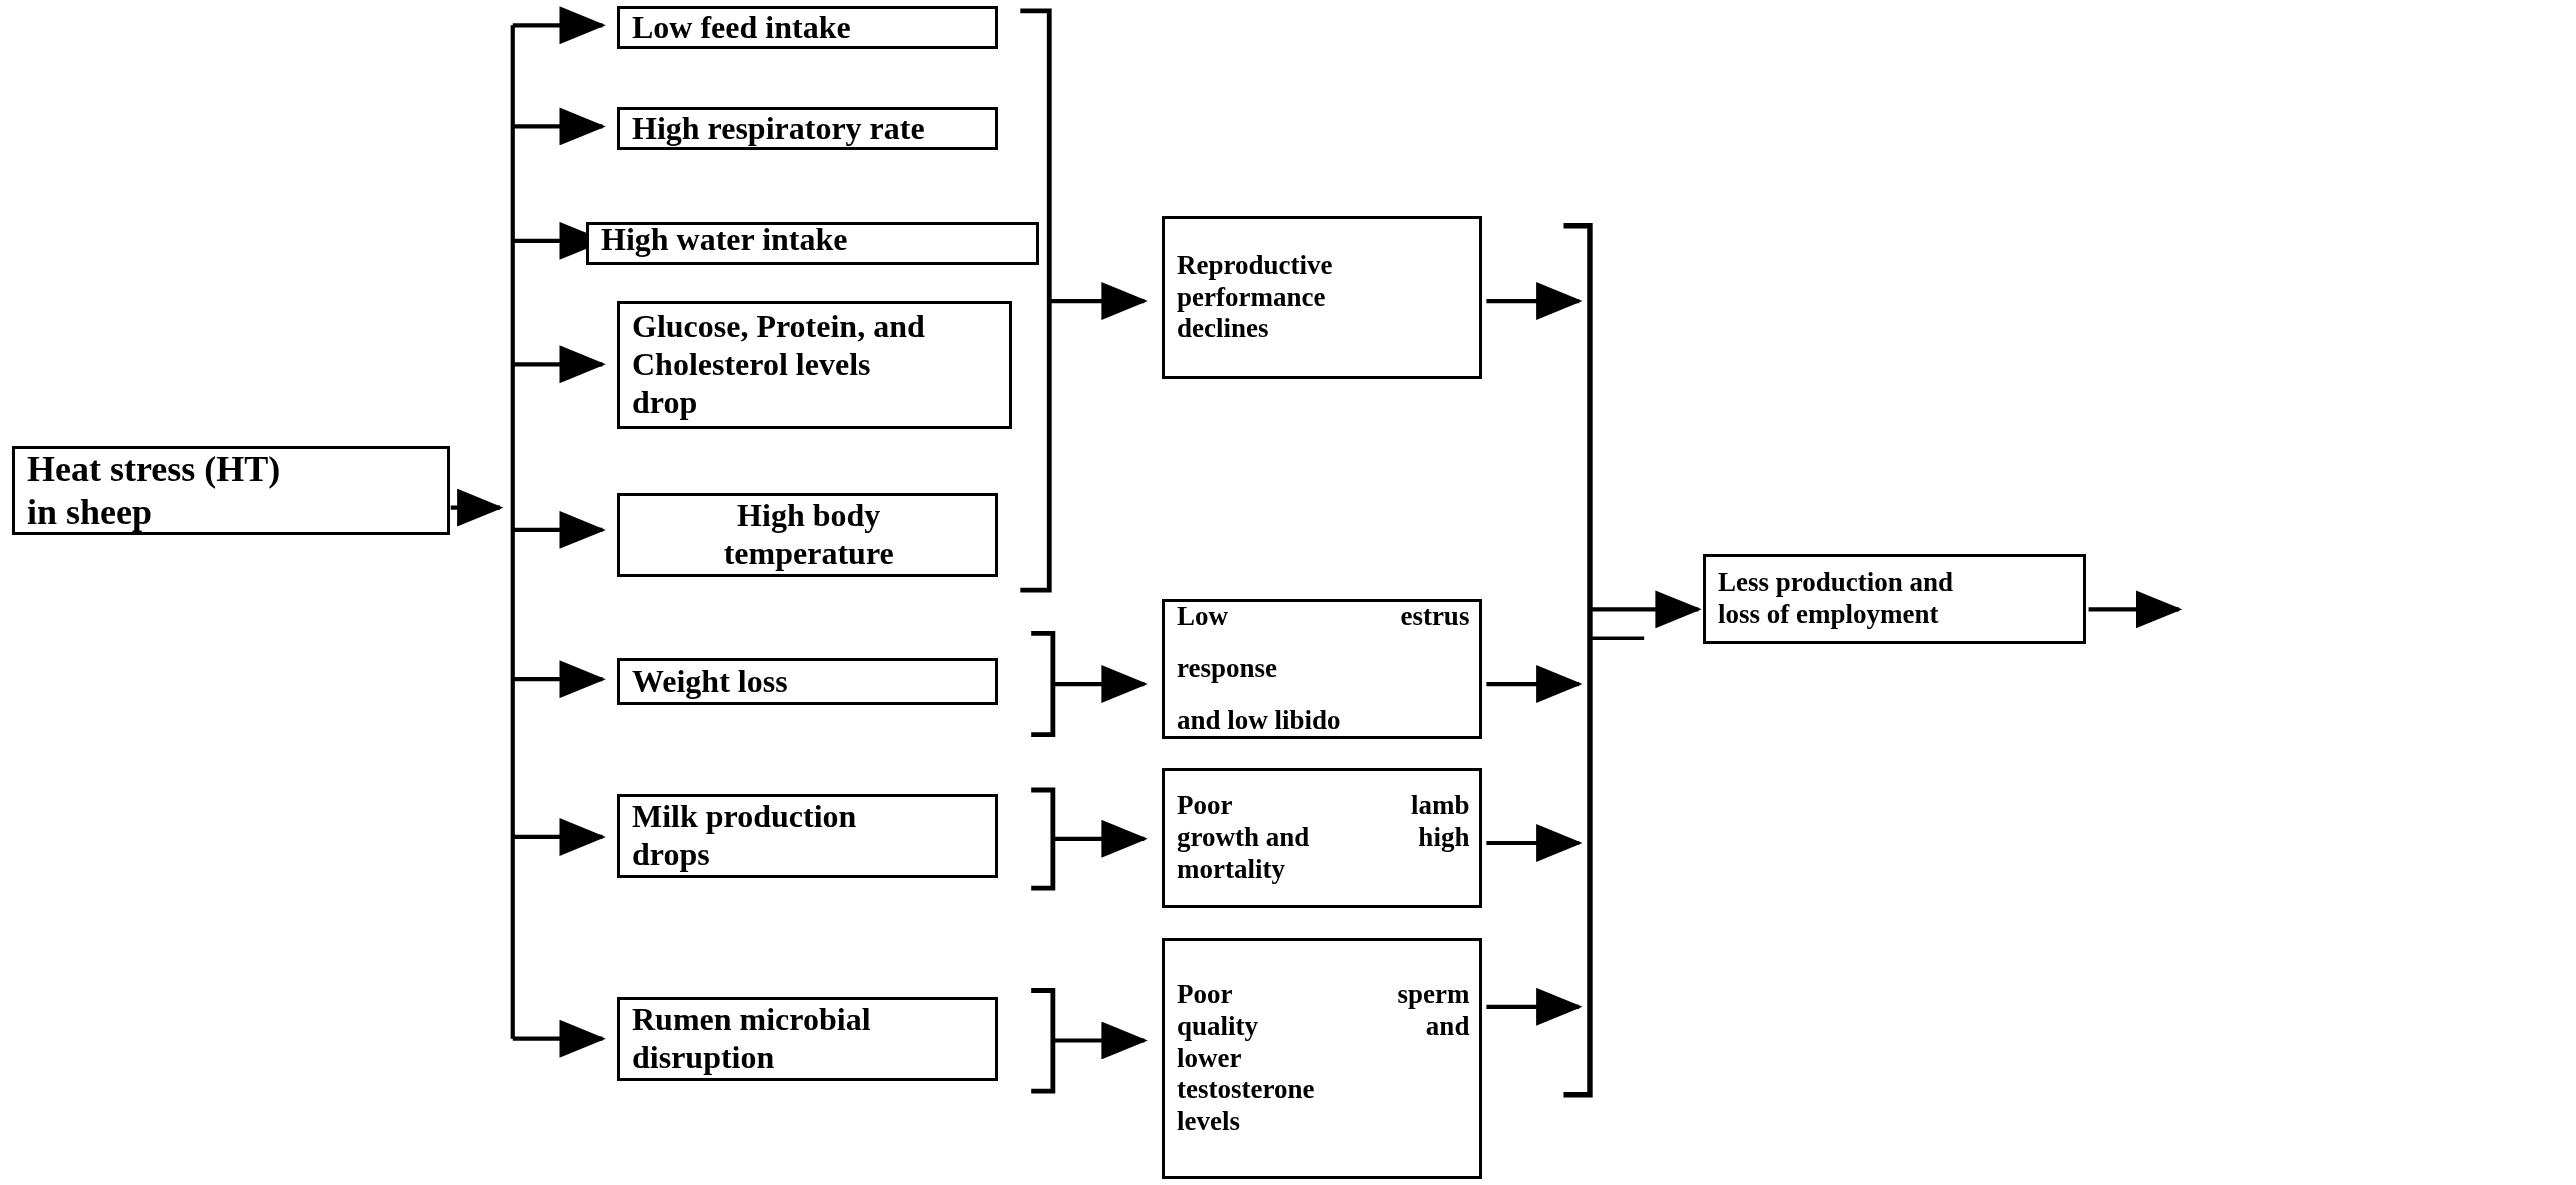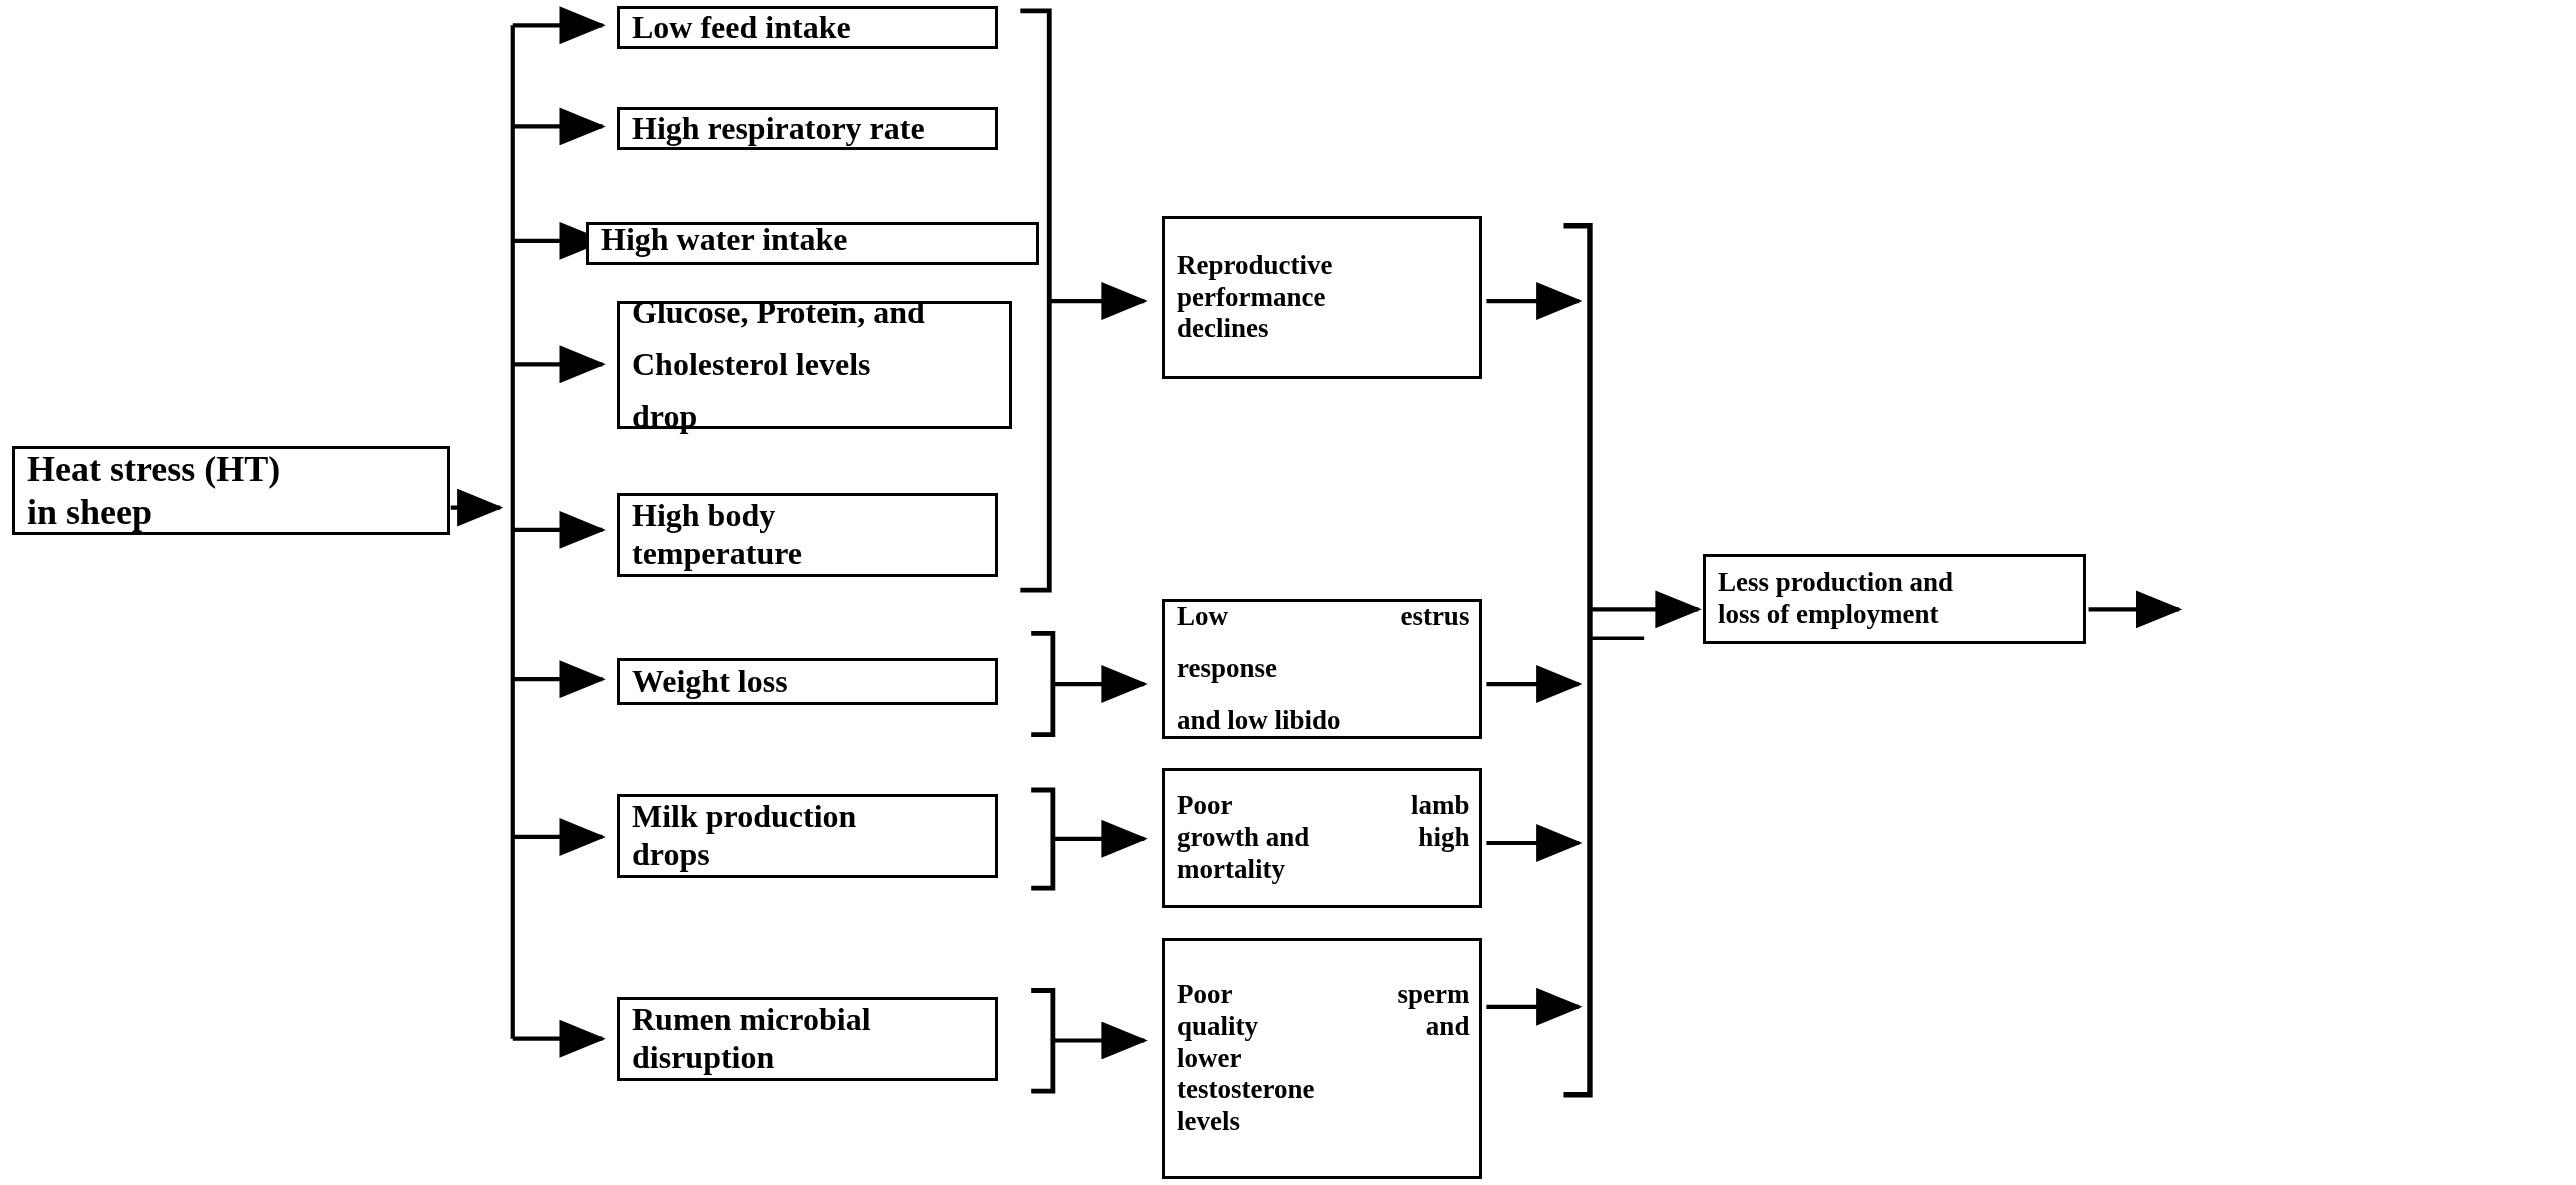--- a/index.html
+++ b/index.html
@@ -115,27 +115,27 @@
   </div>
 
   <div class="node sz-main" style="left:617px; top:107px; width:381px; height:43px;">
     <span class="ln">High respiratory rate</span>
   </div>
 
   <div class="node sz-main" style="left:586px; top:222px; width:453px; height:43px;justify-content:flex-end;">
     <span class="ln">High water intake</span>
   </div>
 
-  <div class="node sz-main" style="left:617px; top:301px; width:395px; height:128px;gap:14px;">
+  <div class="node sz-main" style="left:617px; top:301px; width:395px; height:128px;">
     <span class="ln">Glucose, Protein, and</span>
     <span class="ln">Cholesterol levels</span>
     <span class="ln">drop</span>
   </div>
 
-  <div class="node sz-main" style="left:617px; top:493px; width:381px; height:84px;">
+  <div class="node sz-main" style="left:617px; top:493px; width:381px; height:84px;text-align:center;">
     <span class="ln">High body</span>
     <span class="ln">temperature</span>
   </div>
 
   <div class="node sz-main" style="left:617px; top:658px; width:381px; height:47px;">
     <span class="ln">Weight loss</span>
   </div>
 
   <div class="node sz-main" style="left:617px; top:794px; width:381px; height:84px;">
     <span class="ln">Milk production</span>

